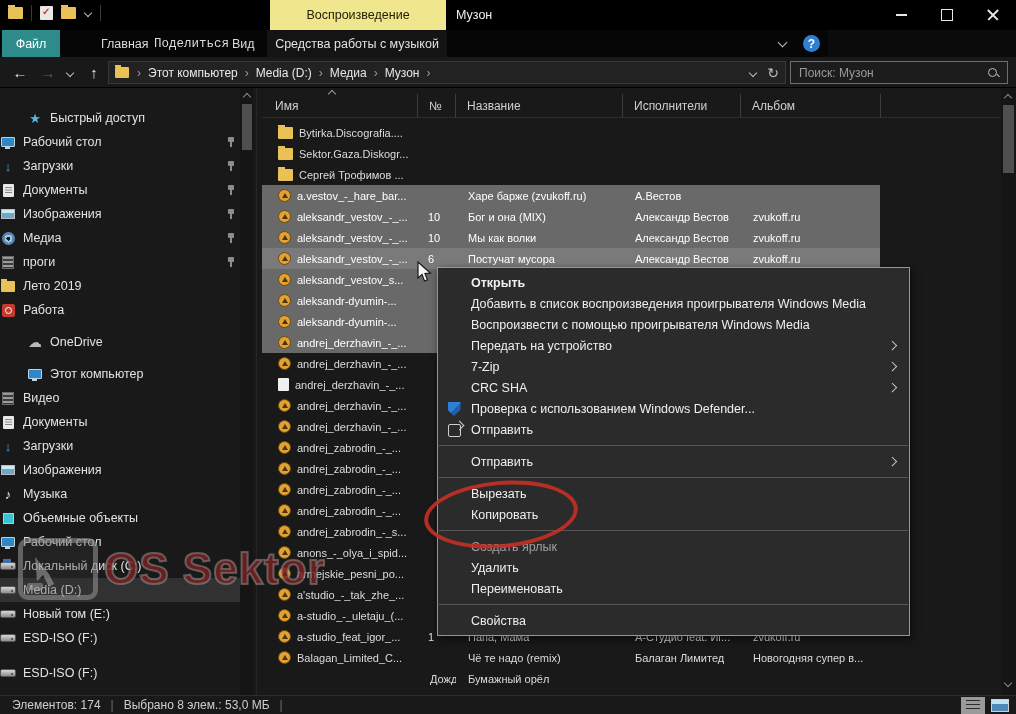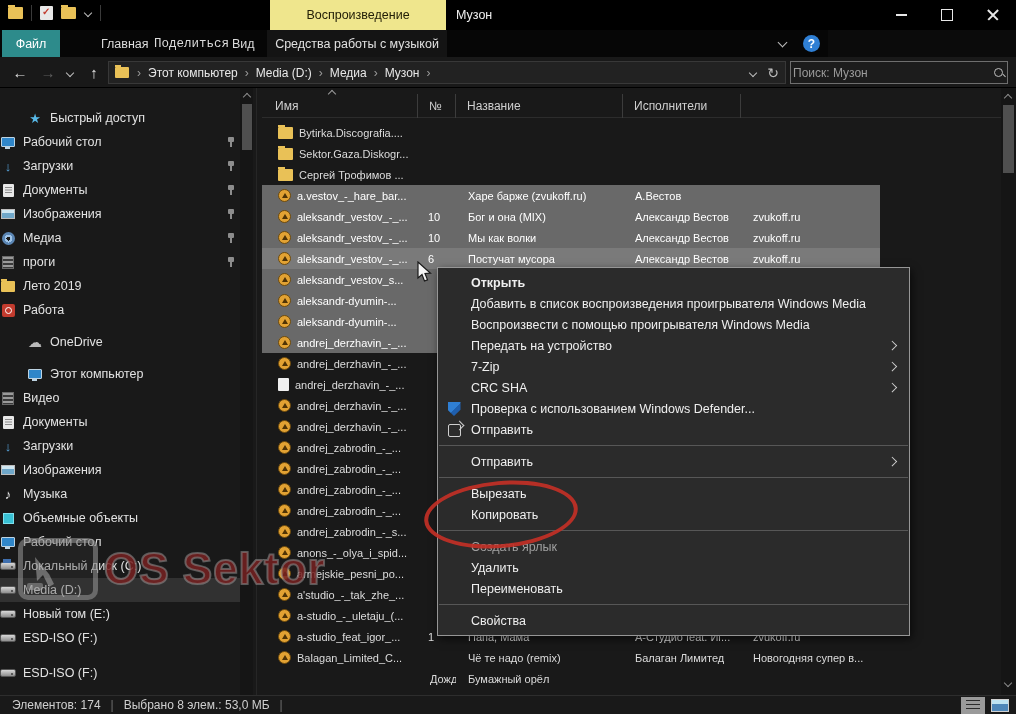--- a/index.html
+++ b/index.html
@@ -36,21 +36,21 @@
   .help-btn { position:absolute; right:8px; top:5px; width:17px; height:17px; border-radius:50%; background:#2f7fd4; color:#fff; font-size:12px; font-weight:bold; display:flex; align-items:center; justify-content:center; }
 
   
   .addrrow { position:absolute; left:0; top:57px; width:1016px; height:31px; background:#191919; border-bottom:1px solid #000; }
   .nav-ic { position:absolute; top:0; height:31px; display:flex; align-items:center; justify-content:center; font-size:15px; color:#e0e0e0; }
   .nav-dim { color:#5f5f5f; }
   .addr-field { position:absolute; left:108px; top:4px; width:678px; height:23px; background:#222222; border:1px solid #383838; display:flex; align-items:center; padding:0 6px; }
   .crumb { color:#e8e8e8; font-size:12px; padding:0 3px; }
   .crumb-sep { color:#9a9a9a; font-size:12px; padding:0 4px; }
   .addr-right { margin-left:auto; display:flex; align-items:center; gap:10px; color:#bdbdbd; }
-  .search-field { position:absolute; left:790px; top:4px; width:218px; height:23px; background:#1c1c1c; border:1px solid #6e6e6e; display:flex; align-items:center; padding:0 2px; }
+  .search-field { position:absolute; left:790px; top:4px; width:218px; height:23px; background:#1c1c1c; border:1px solid #6e6e6e; display:flex; align-items:center; padding:0 8px; }
   .search-ph { color:#9a9a9a; font-size:12px; }
   .ic-search { margin-left:auto; width:12px; height:12px; position:relative; }
   .ic-search::before { content:""; position:absolute; left:1px; top:1px; width:7px; height:7px; border:1.4px solid #bdbdbd; border-radius:50%; }
   .ic-search::after { content:""; position:absolute; left:8.5px; top:8.5px; width:4px; height:1.4px; background:#bdbdbd; transform:rotate(45deg); }
 
   
   .content { position:absolute; left:0; top:88px; width:1016px; height:607px; background:#191919; }
   .pane-sep { position:absolute; left:256px; top:0; width:1px; height:607px; background:#262626; }
 
   
@@ -374,20 +374,21 @@
 
     <div class="filelist">
       <div class="fl-header fl-grid">
         <div>
             <span>Имя</span>
             <span class="sort-chev"></span>
           </div>
         <div>№</div>
         <div>Название</div>
         <div>Исполнители</div>
+        <div>Альбом</div>
         <div></div>
       </div>
       <div class="rows" id="rows">
           <div class="row fl-grid">
             <div class="c-name">
               <span class="ic-folder-l"></span>
               <span>Bytirka.Discografia....</span>
             </div>
             <div class="c-num"></div>
             <div class="c-title"></div>

